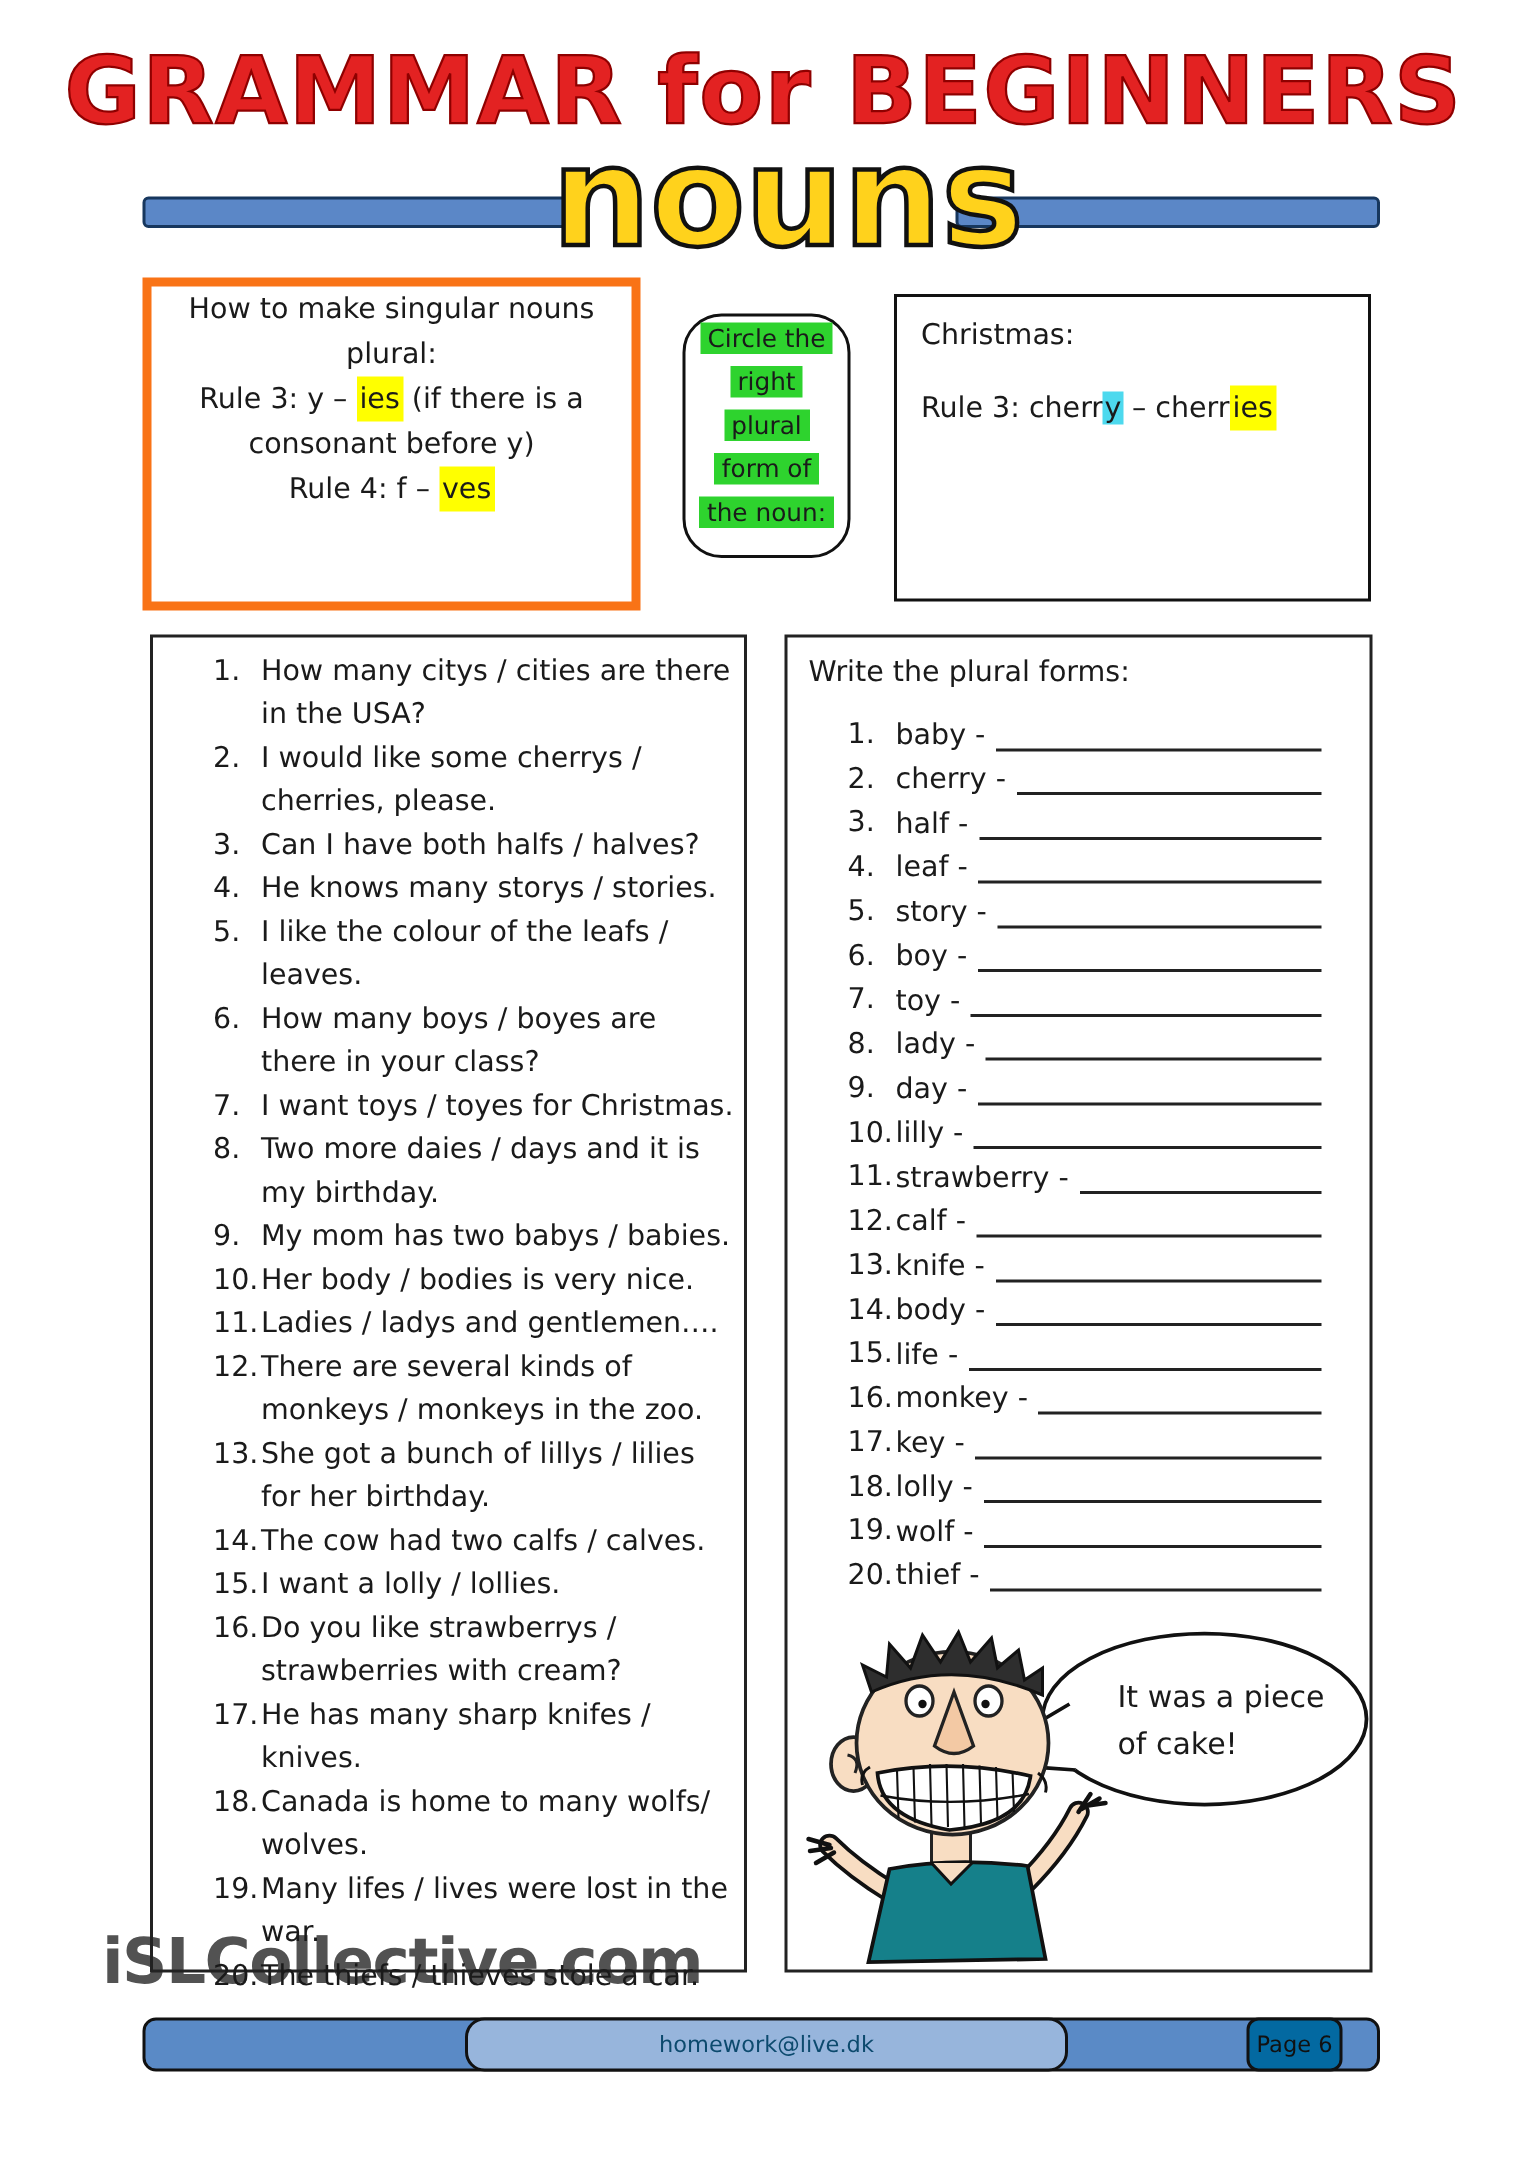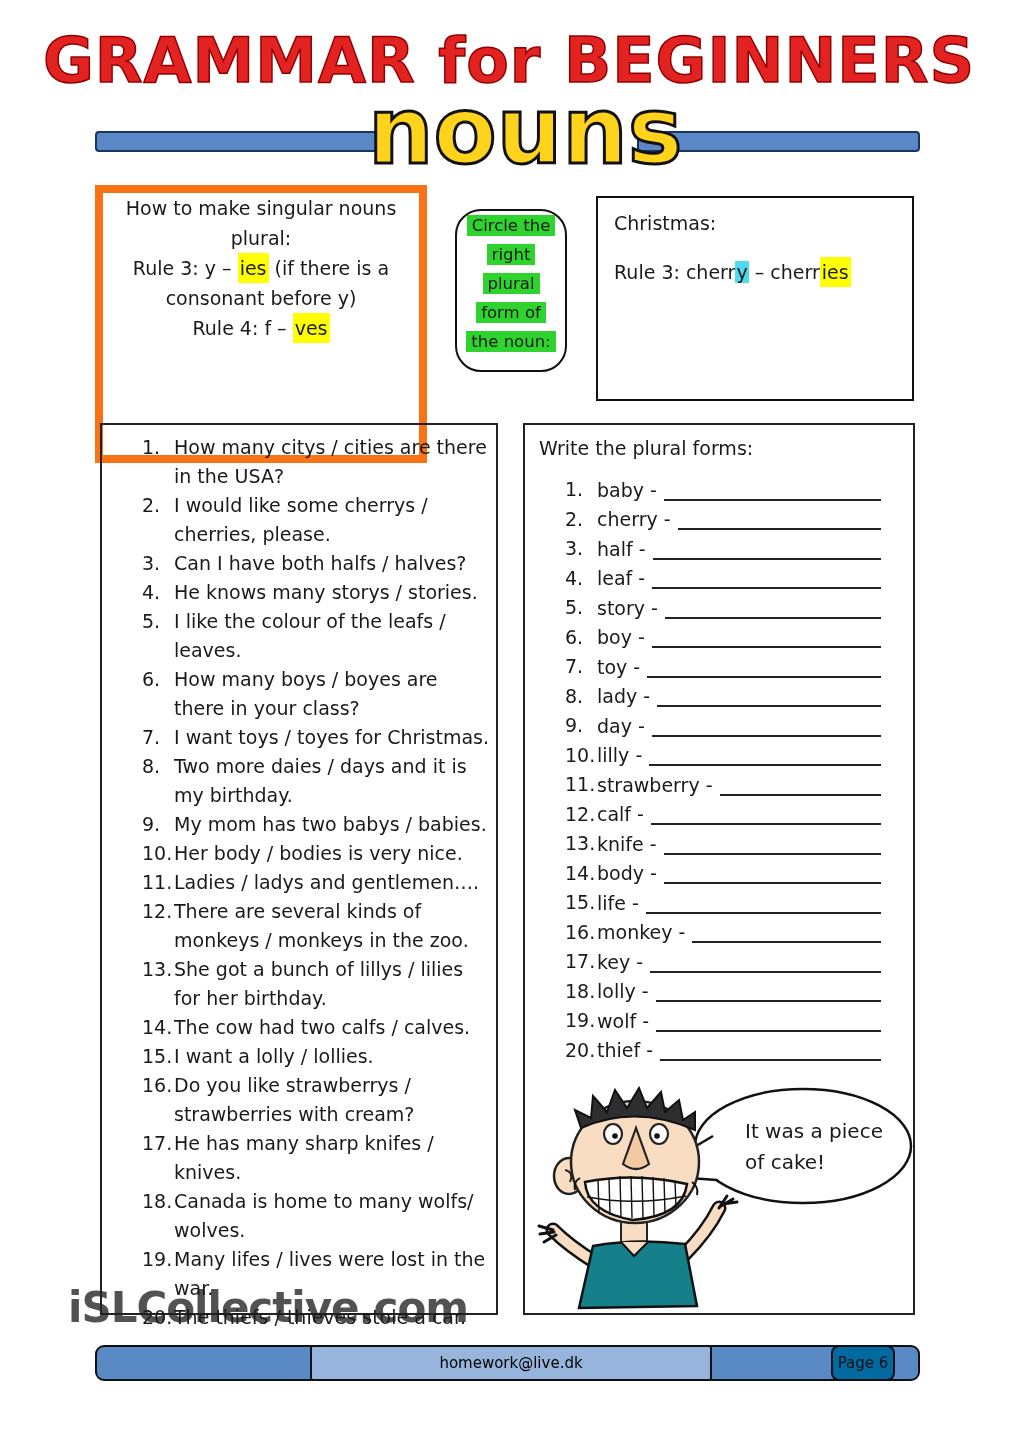--- a/index.html
+++ b/index.html
@@ -21,21 +21,21 @@
     position:absolute;left:368px;top:86px;width:285px;text-align:center;z-index:3;
     font-size:92px;font-weight:bold;line-height:1.0;color:#ffd21c;
     -webkit-text-stroke:3px #111;
   }
   
   .hl-yellow{background:#ffff00;padding:4px 2px;}
   .hl-cyan{background:#4dd9ee;padding:0 1px;}
   .hl-green{background:#2ed32e;padding:1px 5px;}
   
   .rules-box{
-    position:absolute;left:95px;top:185px;width:332px;height:278px;border:8px solid #f97316;
+    position:absolute;left:95px;top:185px;width:332px;height:222px;border:6px solid #f97316;
     z-index:2;text-align:center;font-size:19px;line-height:30px;
   }
   .rules-box p{margin:0;padding:0 14px;}
   .rb-heading{margin-top:12px;}
   .rb-line3{margin-top:14px;}
   .rb-line4{margin-top:18px;}
   .circle-box{
     position:absolute;left:455px;top:209px;width:112px;height:163px;border:2px solid #111;
     border-radius:26px;z-index:2;text-align:center;font-size:16.5px;line-height:29px;
   }
@@ -69,22 +69,22 @@
     position:absolute;left:68px;top:1283px;z-index:1;
     font-size:42px;font-weight:bold;letter-spacing:-1px;color:#404040;opacity:.9;
   }
   
   .footer-bar{
     position:absolute;left:95px;top:1345px;width:825px;height:36px;z-index:2;
     background:#5a8ac6;border:2px solid #111;border-radius:9px;
   }
   .footer-inner{
     position:absolute;left:213px;top:-2px;width:402px;height:36px;
-    background:#97b5dc;border:2px solid #111;border-radius:3px;
-    display:flex;align-items:center;justify-content:center;font-size:15px;color:#000000;
+    background:#97b5dc;border:2px solid #111;border-radius:13px;
+    display:flex;align-items:center;justify-content:center;font-size:15px;color:#0c4a6e;
   }
   .page-box{
     position:absolute;left:734px;top:-2px;width:64px;height:36px;
     background:#0369a1;border:2px solid #111;border-radius:8px;
     display:flex;align-items:center;justify-content:center;font-size:15px;color:#111;
   }
 </style>
 </head>
 <body>
 

